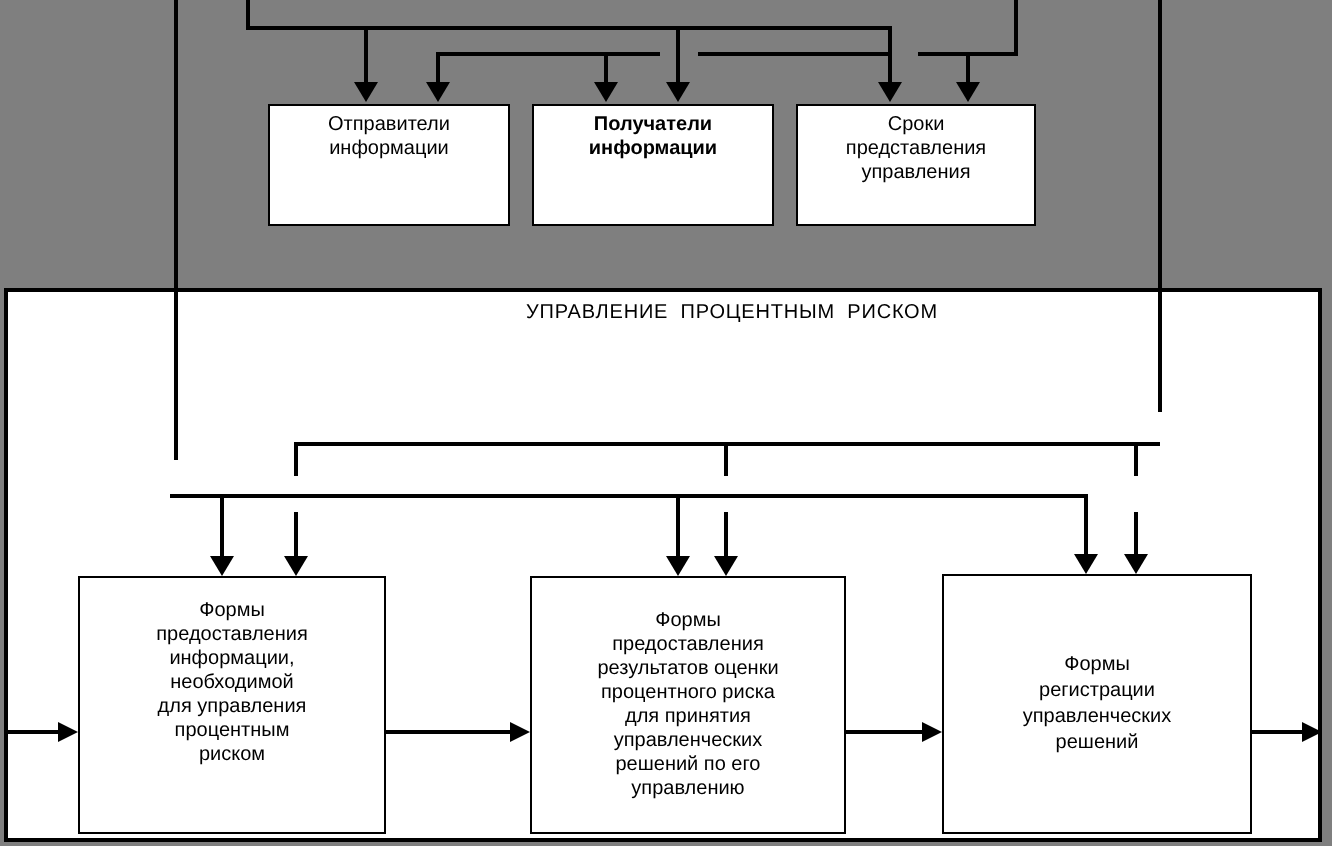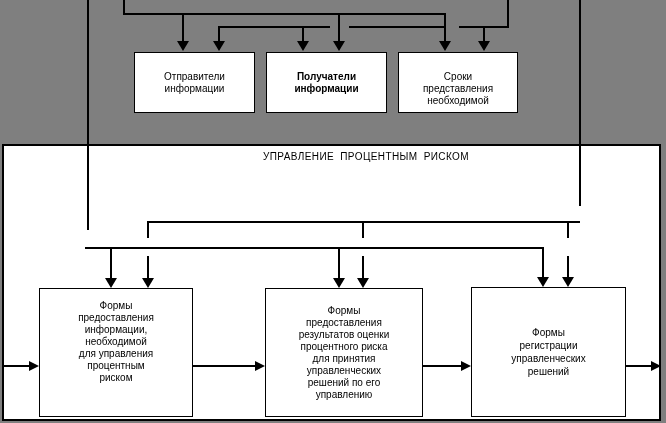--- a/index.html
+++ b/index.html
@@ -19,21 +19,21 @@
     text-align:center;font-size:10px;letter-spacing:.4px;word-spacing:3px;
     white-space:pre-line;
     margin-left:33px;
   }
   
   .box{
     position:absolute;background:#ffffff;border:1.5px solid #000;
     box-sizing:border-box;text-align:center;font-size:10px;line-height:12px;
     white-space:pre-line;
   }
-  .tbox{padding-top:18px;}
+  .tbox{padding-top:4px;}
   .bbox{display:flex;align-items:center;justify-content:center;}
   #box-t1{left:134px;top:52px;width:121px;height:61px;}
   #box-t2{left:266px;top:52px;width:121px;height:61px;font-weight:bold;}
   #box-t3{left:398px;top:52px;width:120px;height:61px;}
   #box-b1{left:39px;top:288px;width:154px;height:129px;padding-bottom:22px;}
   #box-b2{left:265px;top:288px;width:158px;height:129px;}
   #box-b3{left:471px;top:287px;width:155px;height:130px;line-height:13px;}
   
   .h,.v{position:absolute;background:#000;}
   .h{height:2px;}
@@ -76,21 +76,21 @@
   <div class="ah-d" style="left:439px;top:41px"></div>
   <div class="v" style="left:483px;top:26px;height:16px"></div>
   <div class="ah-d" style="left:478px;top:41px"></div>
 
   <div class="box tbox" id="box-t1">Отправители
 информации</div>
   <div class="box tbox" id="box-t2">Получатели
 информации</div>
   <div class="box tbox" id="box-t3">Сроки
 представления
-необходимой</div>
+управления</div>
 
   <div class="h" style="left:147px;top:221px;width:433px"></div>
   <div class="h" style="left:85px;top:247px;width:459px"></div>
 
   <div class="v" style="left:147px;top:221px;height:17px"></div>
   <div class="v" style="left:147px;top:256px;height:26px"></div>
   <div class="ah-d" style="left:142px;top:278px"></div>
   <div class="v" style="left:362px;top:221px;height:17px"></div>
   <div class="v" style="left:362px;top:256px;height:26px"></div>
   <div class="ah-d" style="left:357px;top:278px"></div>

